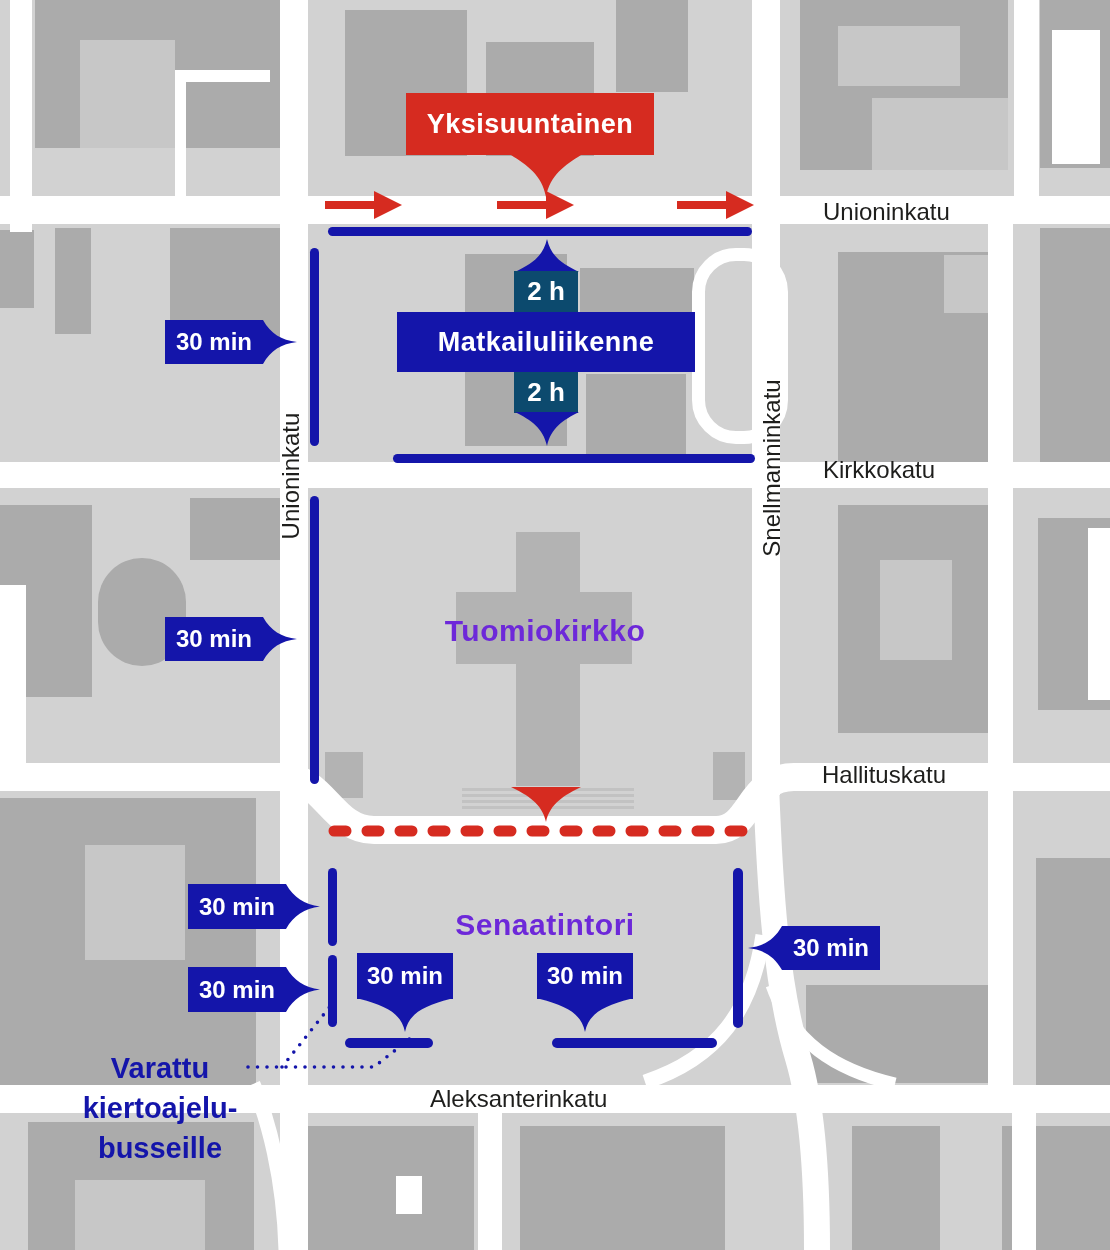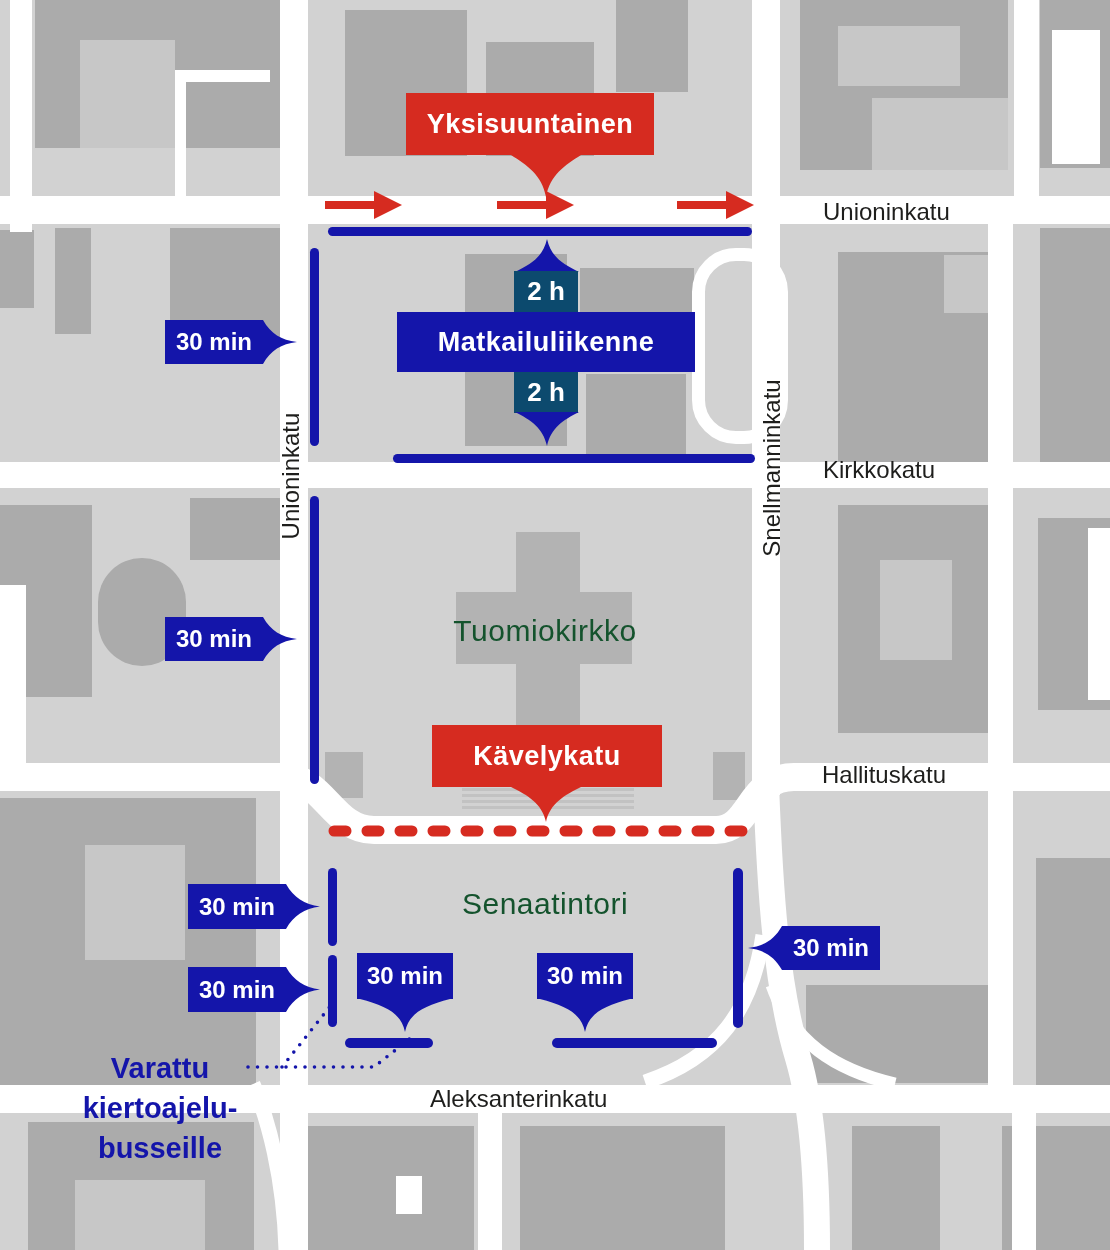--- a/index.html
+++ b/index.html
@@ -9,21 +9,21 @@
   .bld2{position:absolute;background:#c7c7c7}
   .bld3{position:absolute;background:#b3b3b3}
   .wt{position:absolute;background:#ffffff}
   .rnd{border-radius:46px}
   .ring{position:absolute;border:13px solid #fff;border-radius:44px;box-sizing:border-box}
   .step{position:absolute;background:#c2c2c2;height:3px;width:172px;left:462px}
   .svg-layer{position:absolute;left:0;top:0;pointer-events:none}
   .blue{position:absolute;background:#1415aa;border-radius:6px}
   .street-label{position:absolute;font-size:24px;color:#1e1e1c;white-space:nowrap}
   .vlabel{transform:translate(-50%,-50%) rotate(-90deg)}
-  .place-label{position:absolute;font-size:30px;font-weight:normal;color:#14532d;
+  .place-label{position:absolute;font-size:30px;font-weight:bold;color:#6d28d9;
                white-space:nowrap;transform:translate(-50%,-50%);letter-spacing:.5px}
   .banner{position:absolute;display:flex;align-items:center;justify-content:center;
           color:#fff;font-weight:bold;font-size:27px;letter-spacing:.5px}
   .banner.red{background:#d62b20}
   .banner.bluebg{background:#1415aa}
   .tab{position:absolute;background:#0c4a6e;color:#fff;font-weight:bold;font-size:26px;
        display:flex;align-items:center;justify-content:center}
   .tail{position:absolute;display:block}
   .badge{position:absolute;display:flex;align-items:stretch}
   .badge .label{background:#1415aa;color:#fff;font-weight:bold;font-size:24px;
@@ -140,38 +140,37 @@
   <div class="blue" style="left:345px;top:1038px;width:88px;height:10px"></div>
   <div class="blue" style="left:552px;top:1038px;width:165px;height:10px"></div>
 
   <div class="street-label" style="left:823px;top:198px">Unioninkatu</div>
   <div class="street-label" style="left:823px;top:456px">Kirkkokatu</div>
   <div class="street-label" style="left:822px;top:761px">Hallituskatu</div>
   <div class="street-label" style="left:430px;top:1085px">Aleksanterinkatu</div>
   <div class="street-label vlabel" style="left:291px;top:476px">Unioninkatu</div>
   <div class="street-label vlabel" style="left:772px;top:468px">Snellmanninkatu</div>
   <div class="place-label" style="left:545px;top:631px">Tuomiokirkko</div>
-  <div class="place-label" style="left:545px;top:904px">Senaatintori</div>
+  <div class="place-label" style="left:545px;top:925px">Senaatintori</div>
 
   <div class="banner red" style="left:406px;top:93px;width:248px;height:62px">Yksisuuntainen</div>
   <svg class="tail" style="left:511px;top:155px" width="70" height="42" viewBox="0 0 70 42">
     <path d="M0 0 C16 10 31 20 35 42 C39 20 54 10 70 0 Z" fill="#d62b20"></path>
     </svg>
 
   <svg class="tail" style="left:515px;top:239px" width="64" height="33" viewBox="0 0 64 33">
     <path d="M0 33 C16 25 28 18 32 0 C36 18 48 25 64 33 Z" fill="#1415aa"></path>
     </svg>
   <div class="tab" style="left:514px;top:271px;width:64px;height:41px">2 h</div>
   <div class="banner bluebg" style="left:397px;top:312px;width:298px;height:60px">Matkailuliikenne</div>
   <div class="tab" style="left:514px;top:372px;width:64px;height:41px">2 h</div>
   <svg class="tail" style="left:515px;top:412px" width="64" height="34" viewBox="0 0 64 34">
     <path d="M0 0 C16 8 28 16 32 34 C36 16 48 8 64 0 Z" fill="#1415aa"></path>
     </svg>
 
-  <div class="banner red" style="left:432px;top:725px;width:230px;height:62px">Kävelykatu</div>
   <svg class="tail" style="left:511px;top:787px" width="70" height="35" viewBox="0 0 70 35">
     <path d="M0 0 C16 8 31 16 35 35 C39 16 54 8 70 0 Z" fill="#d62b20"></path>
     </svg>
 
   <div class="badge" style="left:165px;top:320px;height:44px">
     <span class="label">30 min</span>
     <svg width="34" height="44" viewBox="0 0 34 44">
         <path d="M0 0 C8 14 18 20 34 22 C18 24 8 30 0 44 Z" fill="#1415aa"></path>
       </svg>
   </div>

